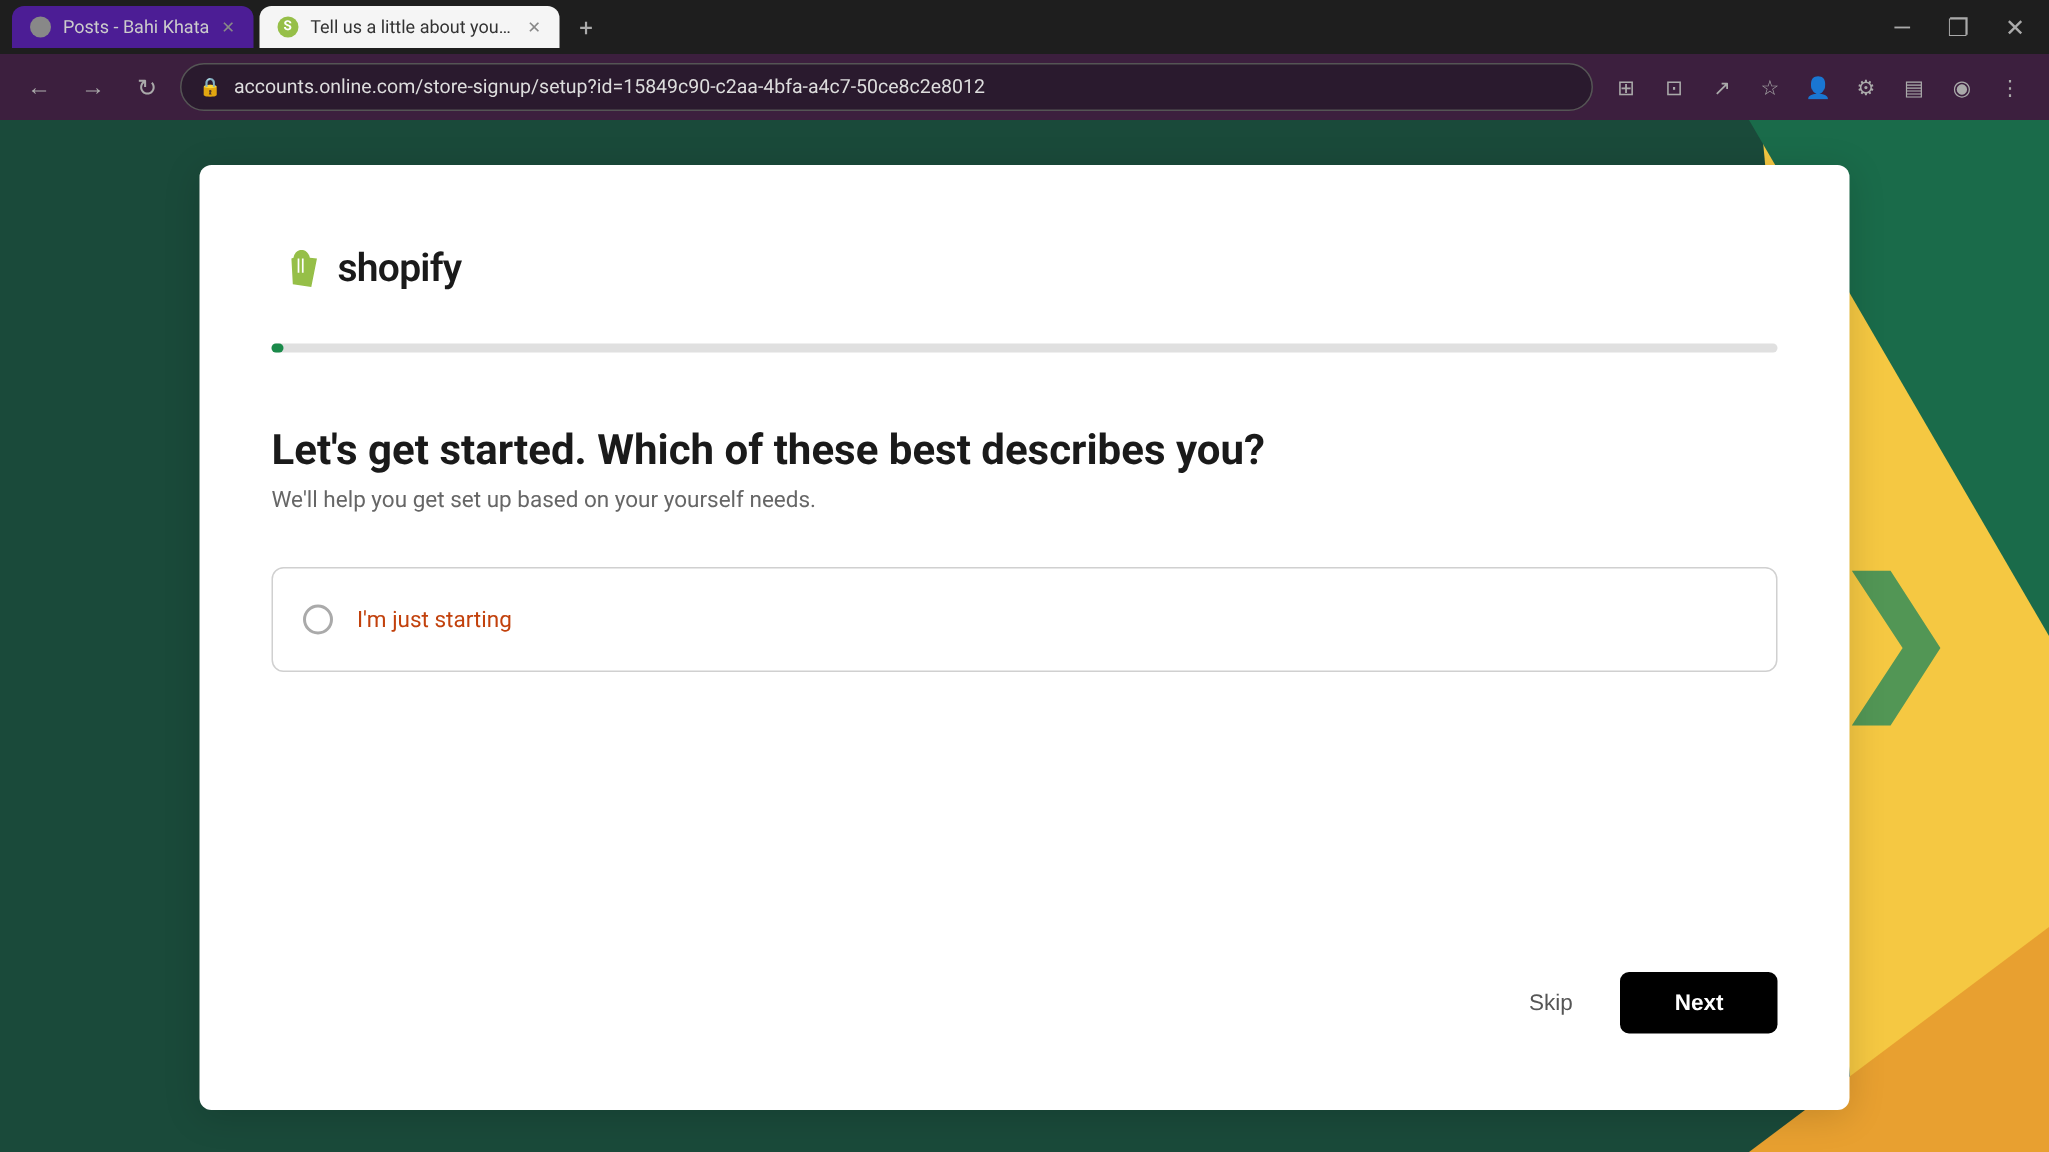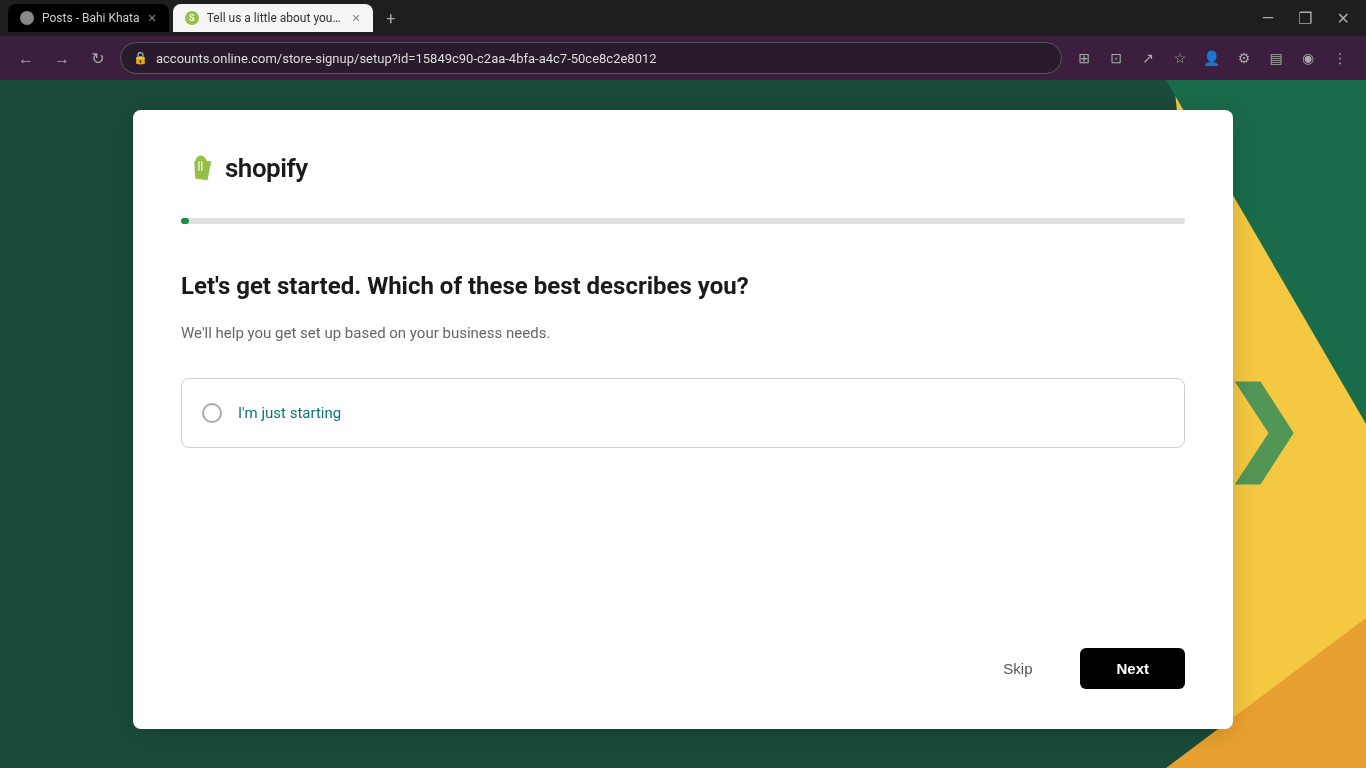--- a/index.html
+++ b/index.html
@@ -33,21 +33,21 @@
     }
 
     .browser-tab {
       display: flex;
       align-items: center;
       height: 28px;
       padding: 0 12px;
       border-radius: 8px 8px 0 0;
       font-size: 12px;
       color: #ccc;
-      background: #000000;
+      background: #4c1d95;
       gap: 8px;
       max-width: 200px;
       cursor: pointer;
     }
 
     .browser-tab.active {
       background: #f5f5f5;
       color: #333;
     }
 
@@ -217,21 +217,21 @@
       clip-path: polygon(100% 0, 100% 100%, 0 100%);
     }
 
     
     .white-card {
       background: #ffffff;
       border-radius: 8px;
       width: 1100px;
       min-height: 580px;
       margin-top: 30px;
-      padding: 40px 48px;
+      padding: 51px 48px;
       position: relative;
       z-index: 10;
       box-shadow: 0 4px 24px rgba(0,0,0,0.15);
     }
 
     
     .shopify-logo {
       display: flex;
       align-items: center;
       gap: 8px;
@@ -261,24 +261,24 @@
 
     .progress-bar-fill {
       height: 6px;
       background: #1a8a4a;
       border-radius: 3px;
       width: 8px;
     }
 
     
     .question-title {
-      font-size: 24px;
+      font-size: 28px;
       font-weight: 700;
       color: #1a1a1a;
-      margin-bottom: 24px;
+      margin-bottom: 8px;
     }
 
     .question-subtitle {
       font-size: 15px;
       color: #666;
       margin-bottom: 36px;
     }
 
     
     .options-row {
@@ -304,29 +304,29 @@
       height: 20px;
       border: 2px solid #aaa;
       border-radius: 50%;
       flex-shrink: 0;
       background: white;
       cursor: pointer;
     }
 
     .option-label {
       font-size: 15px;
-      color: #0f766e;
+      color: #c2410c;
     }
 
     
     .bottom-actions {
       display: flex;
       justify-content: flex-end;
       align-items: center;
-      gap: 32px;
+      gap: 16px;
       margin-top: 200px;
     }
 
     .skip-btn {
       background: none;
       border: none;
       font-size: 15px;
       color: #555;
       cursor: pointer;
       padding: 10px 16px;
@@ -417,21 +417,21 @@
         <text x="19" y="26" font-size="6" fill="white" font-weight="bold" text-anchor="middle"></text>
       </svg>
       <span class="shopify-wordmark">shopify</span>
     </div>
 
     <div class="progress-bar-container">
       <div class="progress-bar-fill"></div>
     </div>
 
     <h1 class="question-title">Let's get started. Which of these best describes you?</h1>
-    <p class="question-subtitle">We'll help you get set up based on your business needs.</p>
+    <p class="question-subtitle">We'll help you get set up based on your yourself needs.</p>
 
     <div class="options-row">
       <div class="option-card">
         <div class="option-radio"></div>
         <span class="option-label">I'm just starting</span>
       </div>
     </div>
 
     <div class="bottom-actions">
       <button class="skip-btn">Skip</button>

